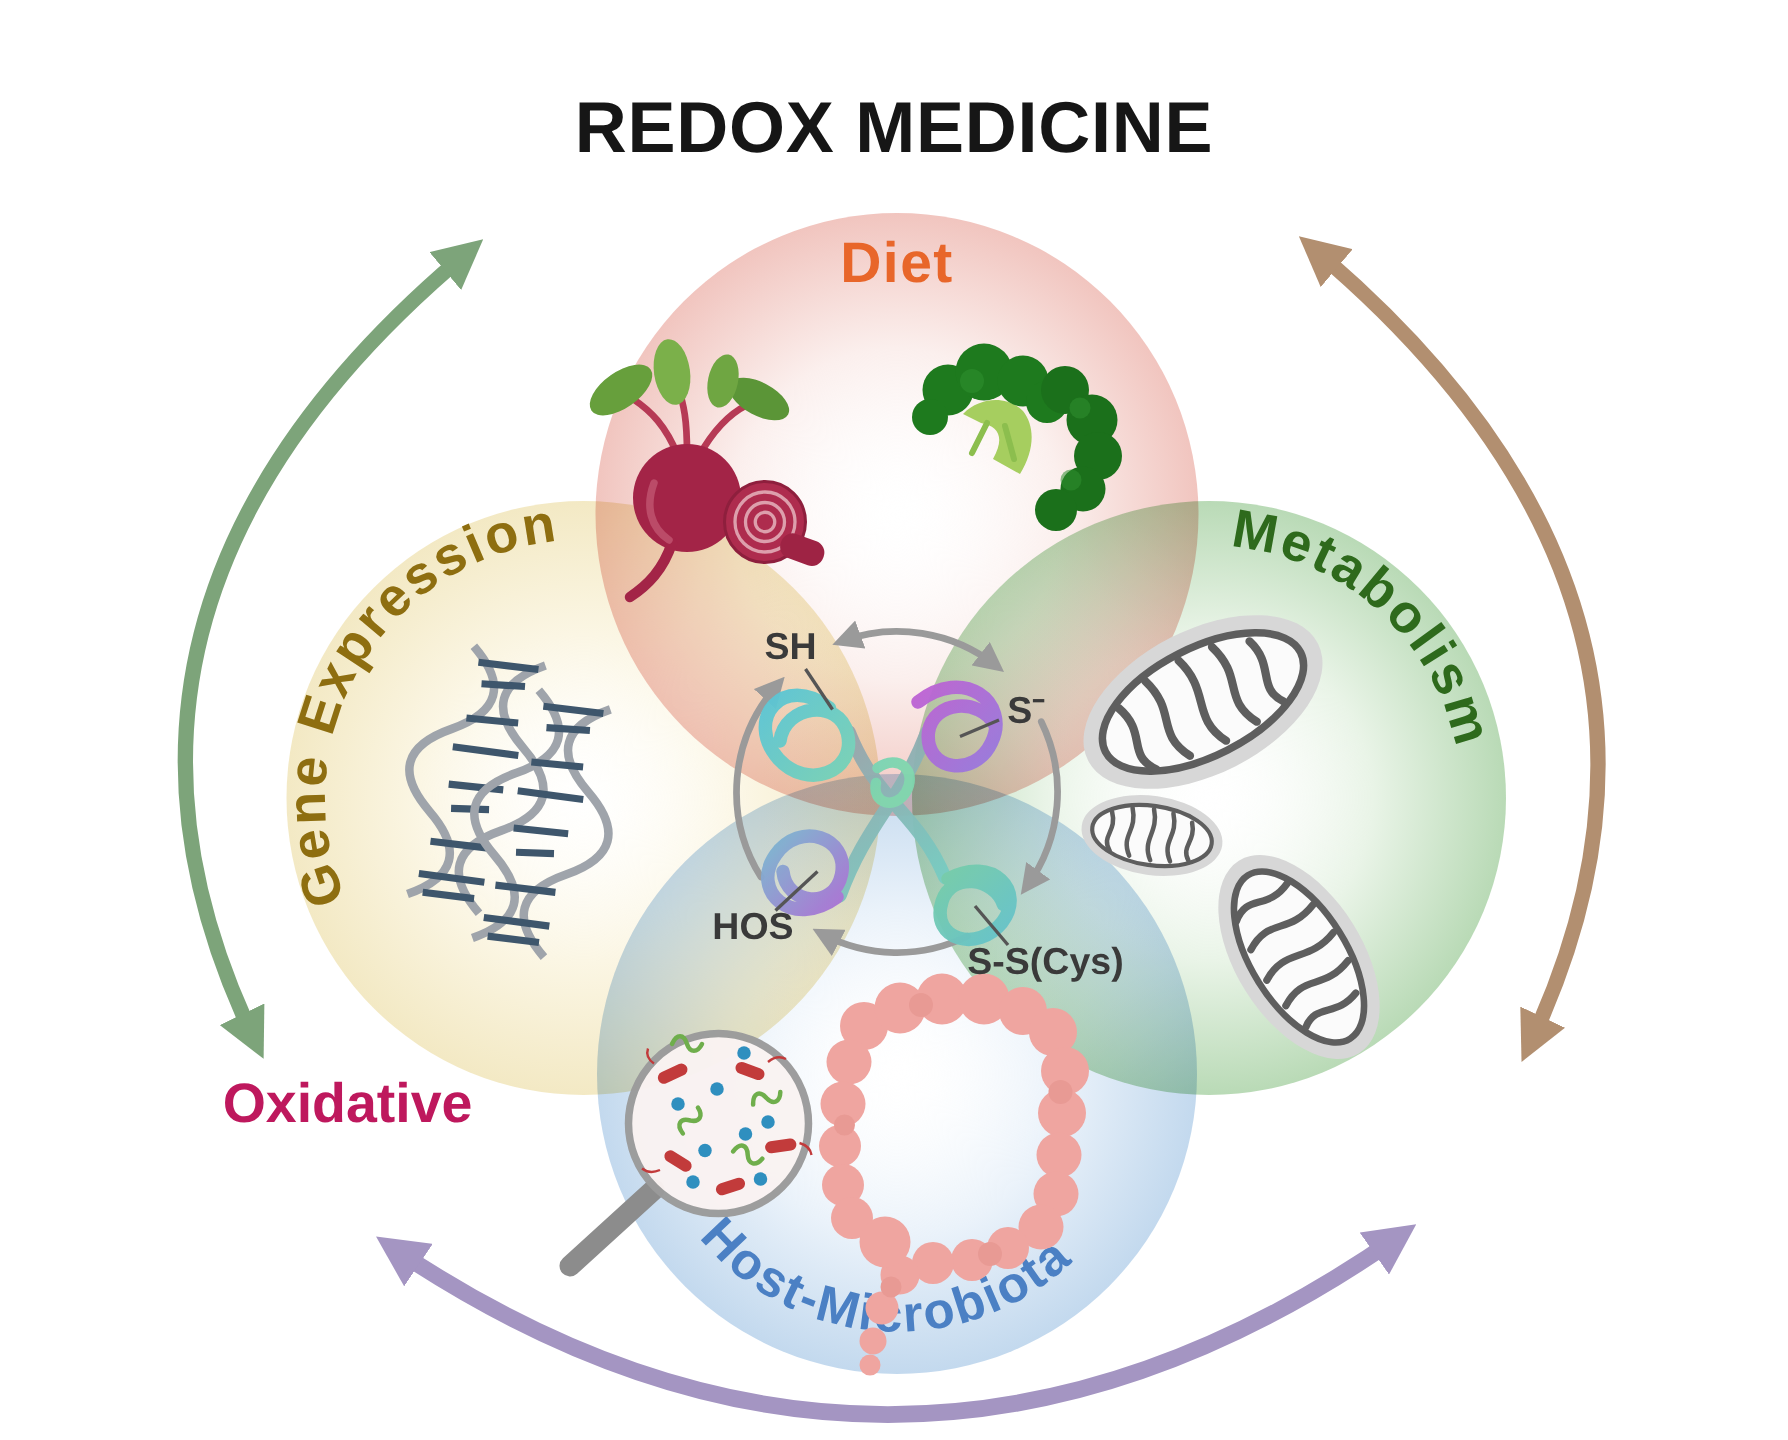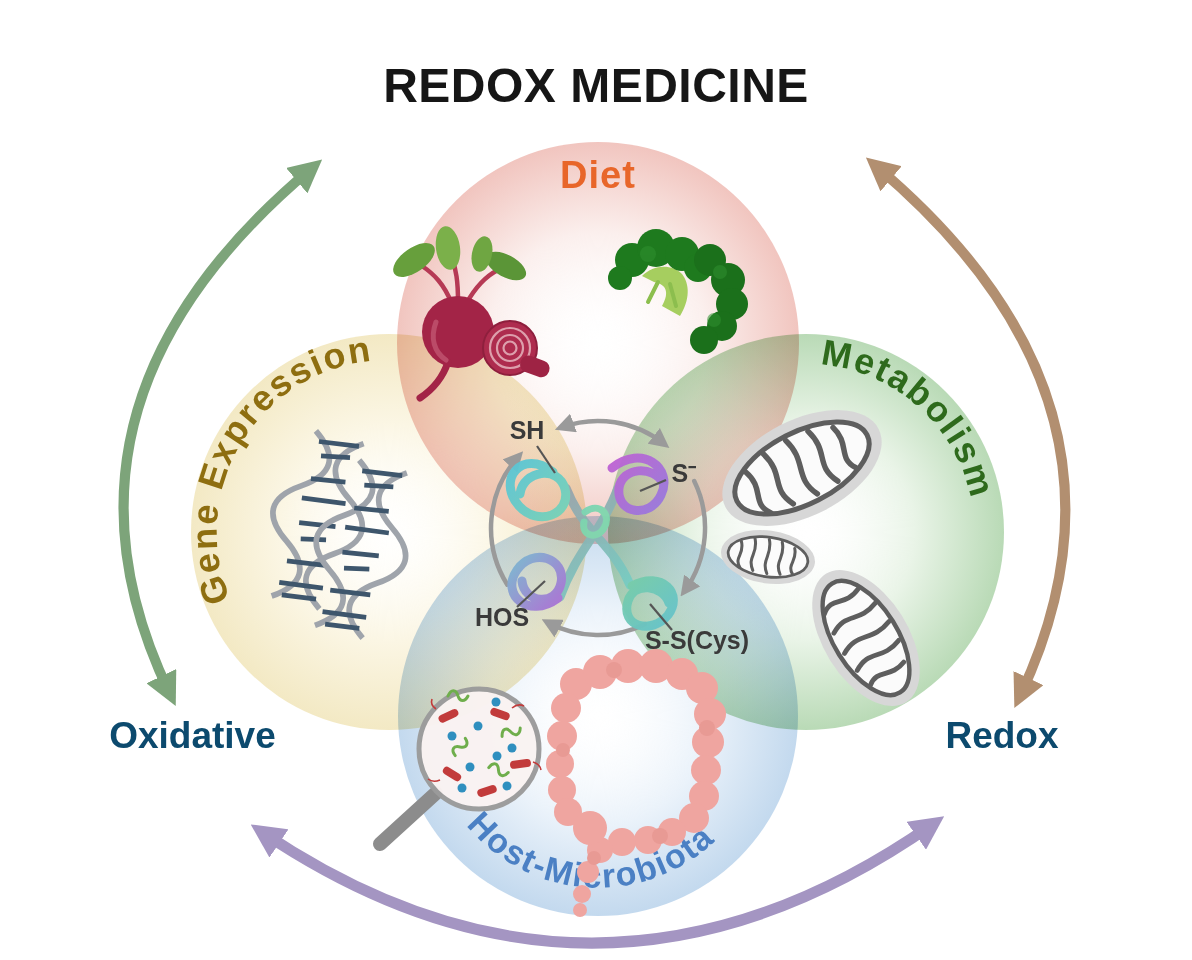--- a/index.html
+++ b/index.html
@@ -1,21 +1,21 @@
 <!DOCTYPE html>
 <html><head>
 <meta charset="utf-8">
 <style>
   html,body{margin:0;padding:0;background:#ffffff;}
   .stage{position:relative;width:1192px;height:960px;background:#fff;overflow:hidden;
          font-family:"Liberation Sans", sans-serif;margin-top:36px;}
   .title{position:absolute;top:22px;left:0;width:100%;text-align:center;
          font-size:48px;font-weight:800;letter-spacing:.5px;color:#161616;}
-  .side-label{position:absolute;text-align:center;font-size:37px;font-weight:800;
-              line-height:1.32;color:#0c4a6e;}
+  .side-label{position:absolute;text-align:right;font-size:37px;font-weight:800;
+              line-height:1.32;color:#be185d;}
   .side-label.left{left:70px;top:676px;width:245px;}
   .side-label.right{left:882px;top:676px;width:240px;}
   .side-label span{display:block;}
   svg{position:absolute;left:0;top:0;}
   svg text{font-family:"Liberation Sans", sans-serif;}
   .circleLabel{font-size:36px;font-weight:600;letter-spacing:2px;}
   .hostLabel{font-size:34px;font-weight:600;letter-spacing:1.5px;}
   .dietLabel{font-size:38px;font-weight:600;letter-spacing:1px;}
   .thiol{font-size:25px;font-weight:bold;fill:#3a3a3a;}
 </style>
@@ -286,16 +286,15 @@
     <text class="thiol" x="527" y="403" text-anchor="middle">SH</text>
     <text class="thiol" x="684" y="446" text-anchor="middle">S⁻</text>
     <text class="thiol" x="502" y="590" text-anchor="middle">HOS</text>
     <text class="thiol" x="697" y="613" text-anchor="middle">S-S(Cys)</text>
   </svg>
 
   <div class="side-label left">
     <span>Oxidative</span>
   </div>
   <div class="side-label right">
-    <span>Redox</span>
   </div>
 
 </div>
 
 </body></html>

